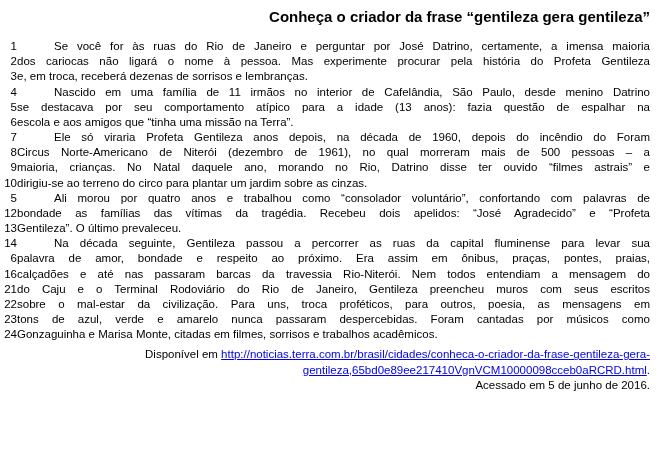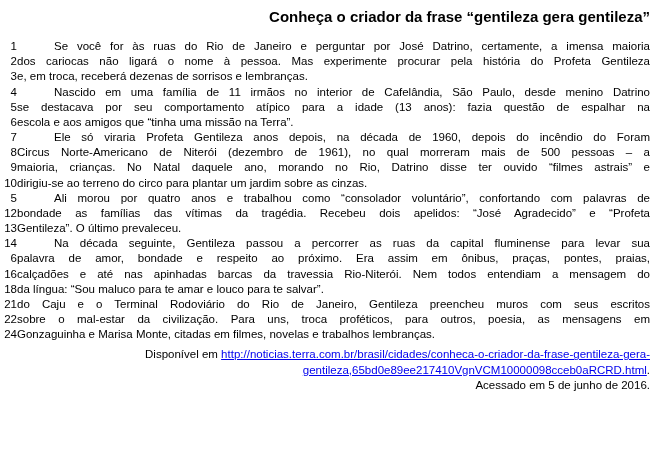--- a/index.html
+++ b/index.html
@@ -130,45 +130,45 @@
       <span class="txt indent fill">Na década seguinte, Gentileza passou a percorrer as ruas da capital fluminense para levar sua</span>
     </div>
 
     <div class="line">
       <span class="num">6</span>
       <span class="txt fill">palavra de amor, bondade e respeito ao próximo. Era assim em ônibus, praças, pontes, praias,</span>
     </div>
 
     <div class="line">
       <span class="num">16</span>
-      <span class="txt fill">calçadões e até nas apinhadas barcas da travessia Rio-Niterói. Nem todos entendiam a mensagem do</span>
+      <span class="txt fill">calçadões e até nas passaram barcas da travessia Rio-Niterói. Nem todos entendiam a mensagem do</span>
     </div>
 
 
-    <div class="line">
-      <span class="num">18</span>
-      <span class="txt">da língua: “Sou maluco para te amar e louco para te salvar”.</span>
-    </div>
 
 
 
     <div class="line">
       <span class="num">21</span>
       <span class="txt fill">do Caju e o Terminal Rodoviário do Rio de Janeiro, Gentileza preencheu muros com seus escritos</span>
     </div>
 
     <div class="line">
       <span class="num">22</span>
       <span class="txt fill">sobre o mal-estar da civilização. Para uns, troca proféticos, para outros, poesia, as mensagens em</span>
     </div>
 
+    <div class="line">
+      <span class="num">23</span>
+      <span class="txt fill">tons de azul, verde e amarelo nunca passaram despercebidas. Foram cantadas por músicos como</span>
+    </div>
 
     <div class="line">
       <span class="num">24</span>
-      <span class="txt">Gonzaguinha e Marisa Monte, citadas em filmes, novelas e trabalhos lembranças.</span>
+      <span class="txt">Gonzaguinha e Marisa Monte, citadas em filmes, sorrisos e trabalhos acadêmicos.</span>
     </div>
   </div>
 
   <div class="footer">
     <span>Disponível em </span><a class="link"><span>http://noticias.terra.com.br/brasil/cidades/conheca-o-criador-da-frase-gentileza-gera-</span><br><span>gentileza,65bd0e89ee217410VgnVCM10000098cceb0aRCRD.html</span></a><span>.</span>
     <div>Acessado em 5 de junho de 2016.</div>
   </div>
 
 </div>
 

